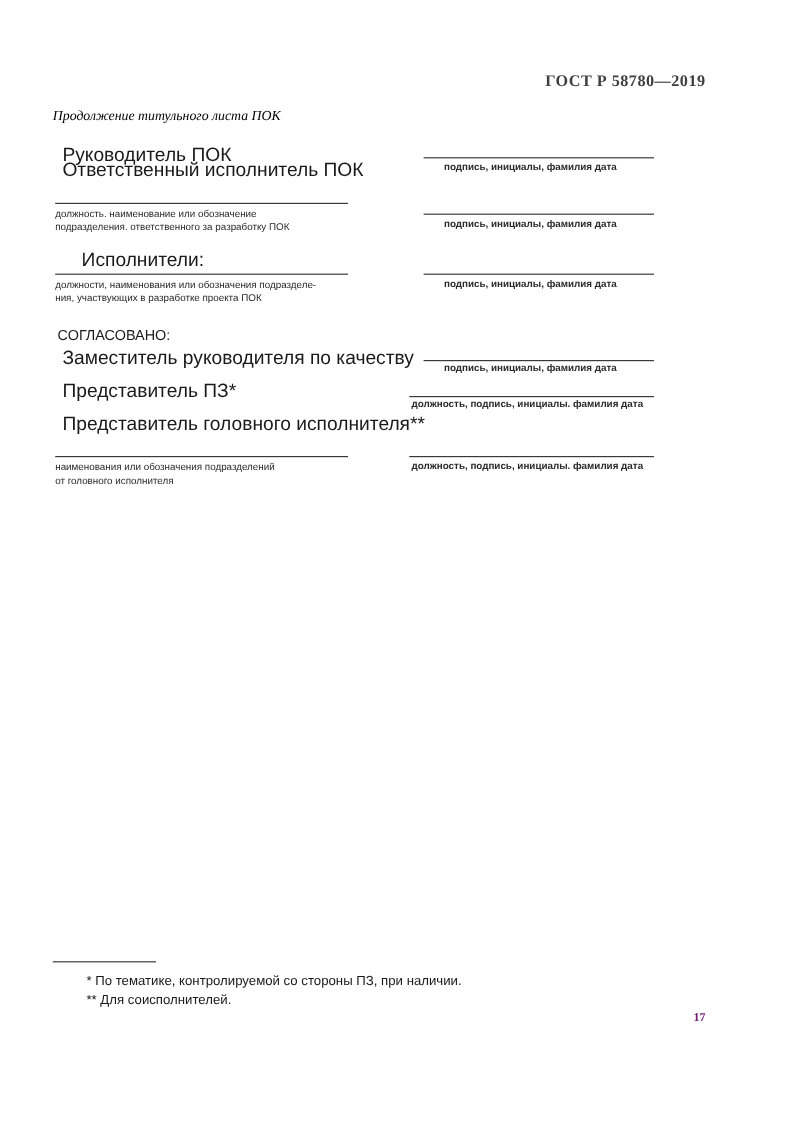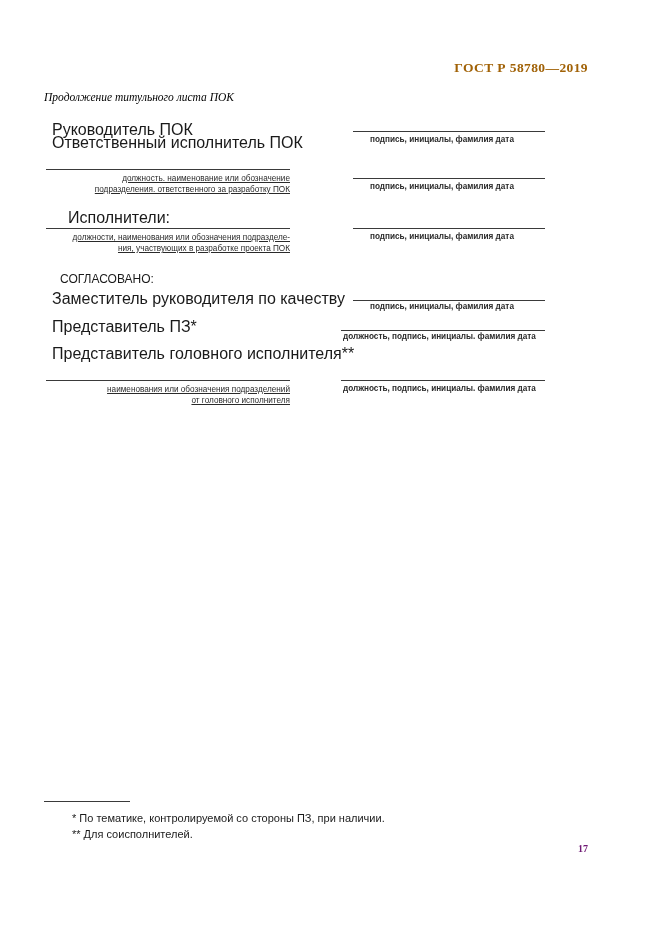--- a/index.html
+++ b/index.html
@@ -17,21 +17,21 @@
     overflow: hidden;
   }
   .header-std {
     position: absolute;
     top: 60px;
     right: 73px;
     font-family: "Liberation Serif", serif;
     font-weight: bold;
     font-size: 13.5px;
     letter-spacing: 0.4px;
-    color: #a16207;
+    color: #404040;
     white-space: nowrap;
   }
   .continuation {
     position: absolute;
     top: 91px;
     left: 44px;
     font-family: "Liberation Serif", serif;
     font-style: italic;
     font-size: 11.5px;
     color: #000;
@@ -51,24 +51,23 @@
     position: absolute;
     height: 0;
     border-top: 1px solid #3a3a3a;
   }
 
   
   .cap {
     position: absolute;
     font-size: 8.2px;
     color: #2a2a2a;
-    text-align: right;
+    text-align: left;
     line-height: 1.35;
     white-space: nowrap;
-    text-decoration: underline;
   }
   .cap-r {
     position: absolute;
     font-size: 8.2px;
     color: #2a2a2a;
     white-space: nowrap;
     font-weight: bold;
   }
 
   .footnote-rule {
@@ -115,21 +114,21 @@
   <div class="rule" style="top:178px; left:353px; width:192px;"></div>
   <div class="cap-r" style="top:182px; left:370px;">подпись, инициалы, фамилия   дата</div>
 
   <div class="lbl" style="top:209px; left:68px;">Исполнители:</div>
   <div class="rule" style="top:228px; left:46px; width:244px;"></div>
   <div class="cap" style="top:232px; left:46px; width:244px;">должности, наименования или обозначения подразделе-</div>
   <div class="cap" style="top:243px; left:46px; width:244px;">ния, участвующих в разработке проекта ПОК</div>
   <div class="rule" style="top:228px; left:353px; width:192px;"></div>
   <div class="cap-r" style="top:232px; left:370px;">подпись, инициалы, фамилия   дата</div>
 
-  <div class="lbl" style="top:272px; left:48px; font-size:12px;margin-left:12px;">СОГЛАСОВАНО:</div>
+  <div class="lbl" style="top:272px; left:48px; font-size:12px;">СОГЛАСОВАНО:</div>
 
   <div class="lbl" style="top:290px; left:52px;">Заместитель руководителя по качеству</div>
   <div class="rule" style="top:300px; left:353px; width:192px;"></div>
   <div class="cap-r" style="top:302px; left:370px;">подпись, инициалы, фамилия   дата</div>
 
   <div class="lbl" style="top:318px; left:52px;">Представитель ПЗ*</div>
   <div class="rule" style="top:330px; left:341px; width:204px;"></div>
   <div class="cap-r" style="top:332px; left:343px;">должность, подпись, инициалы. фамилия   дата</div>
 
   <div class="lbl" style="top:345px; left:52px;">Представитель головного исполнителя**</div>

